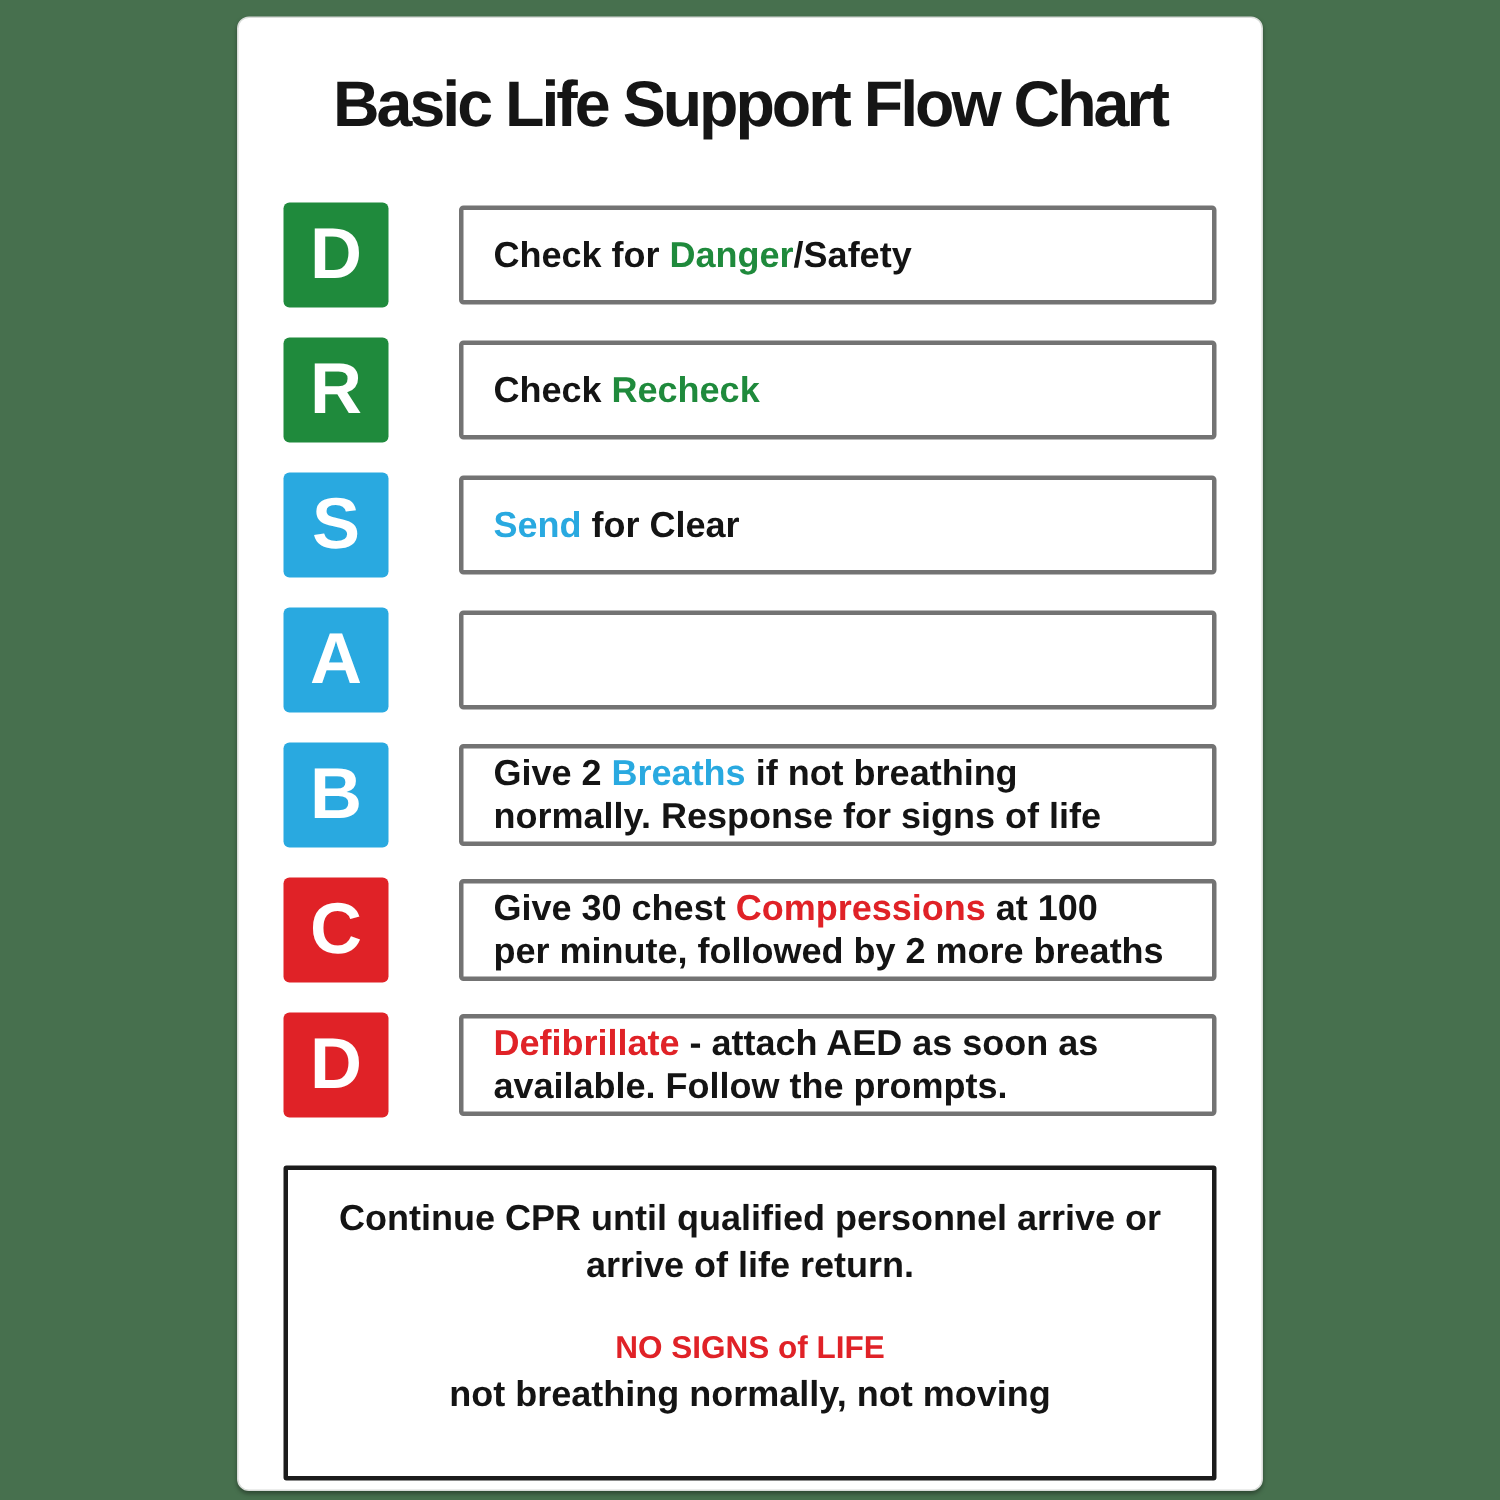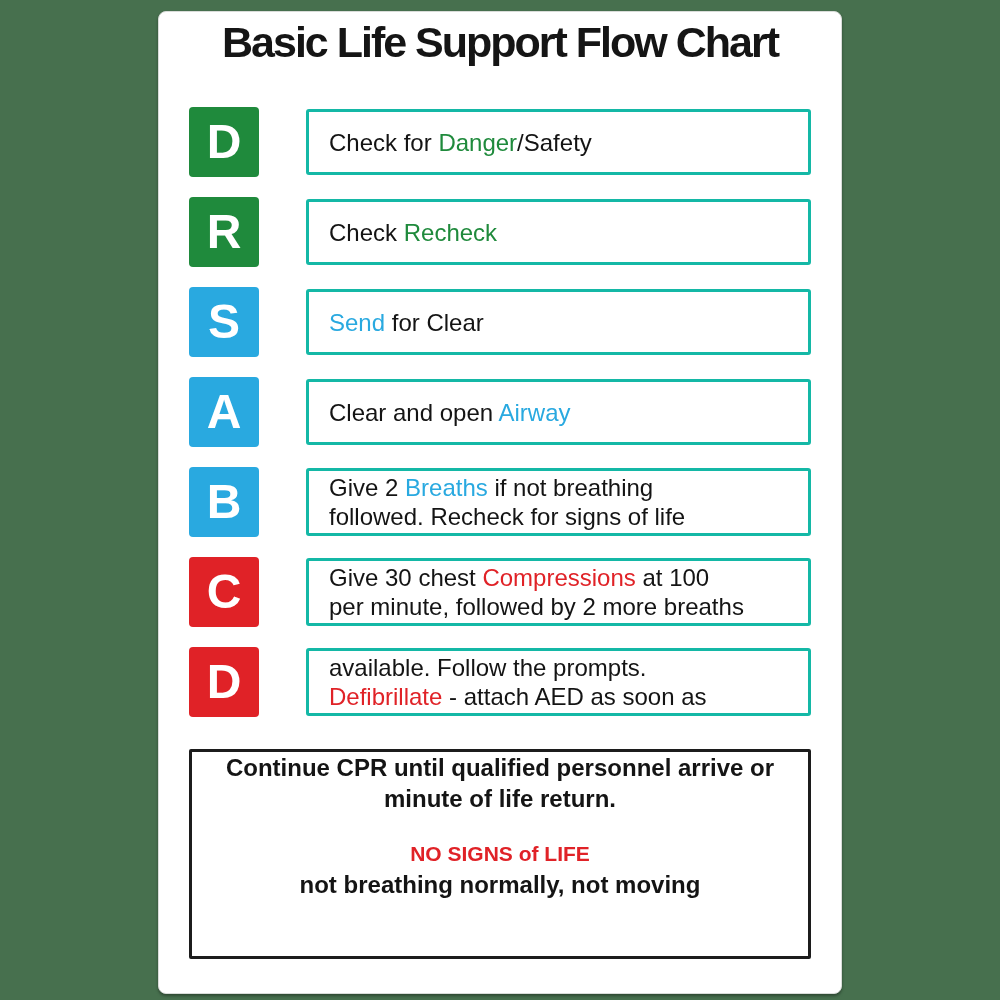--- a/index.html
+++ b/index.html
@@ -18,21 +18,21 @@
     height: 983px;
     background: #ffffff;
     border: 1px solid #d9dcd9;
     border-radius: 8px;
     box-sizing: border-box;
     padding: 0 30px;
     box-shadow: 0 2px 3px rgba(0,0,0,0.35);
   }
   .title {
     margin: 0;
-    padding-top: 6px;
+    padding-top: 34px;
     text-align: center;
     font-size: 43px;
     font-weight: bold;
     letter-spacing: -2px;
     color: #151515;
     white-space: nowrap;
   }
   .rows {
     margin-top: 40px;
     display: flex;
@@ -57,44 +57,45 @@
     justify-content: center;
     line-height: 1;
   }
   .letter.green { background: #1f8a3c; }
   .letter.blue  { background: #29a9e0; }
   .letter.red   { background: #e02227; }
   .textbox {
     flex: 1;
     min-height: 66px;
     box-sizing: border-box;
-    border: 3px solid #14b8a6;
+    border: 3px solid #737373;
     border-radius: 3px;
     background: #ffffff;
     display: flex;
     flex-direction: column;
     justify-content: center;
     padding: 2px 8px 2px 20px;
     font-size: 24px;
-    font-weight: normal;
+    font-weight: bold;
     color: #141414;
     line-height: 29px;
   }
   .seg-green { color: #1f8a3c; }
   .seg-blue  { color: #29a9e0; }
   .seg-red   { color: #e02227; }
   .footer {
     margin-top: 32px;
     height: 210px;
     box-sizing: border-box;
     border: 3px solid #1c1c1c;
     border-radius: 2px;
     text-align: center;
     font-weight: bold;
     color: #141414;
+    padding-top: 17px;
   }
   .footer-line {
     font-size: 24px;
     line-height: 31px;
     white-space: nowrap;
   }
   .footer-heading {
     margin-top: 25px;
     font-size: 21px;
     line-height: 30px;
@@ -128,50 +129,49 @@
     <div class="row">
       <div class="letter blue">S</div>
       <div class="textbox">
         <div><span class="seg-blue">Send</span><span> for Clear</span></div>
       </div>
     </div>
 
     <div class="row">
       <div class="letter blue">A</div>
       <div class="textbox">
-        <div><span>Clear and open </span><span class="seg-blue">Airway</span></div>
       </div>
     </div>
 
     <div class="row">
       <div class="letter blue">B</div>
       <div class="textbox">
         <div><span>Give 2 </span><span class="seg-blue">Breaths</span><span> if not breathing</span></div>
-        <div><span>followed. Recheck for signs of life</span></div>
+        <div><span>normally. Response for signs of life</span></div>
       </div>
     </div>
 
     <div class="row">
       <div class="letter red">C</div>
       <div class="textbox">
         <div><span>Give 30 chest </span><span class="seg-red">Compressions</span><span> at 100</span></div>
         <div><span>per minute, followed by 2 more breaths</span></div>
       </div>
     </div>
 
     <div class="row">
       <div class="letter red">D</div>
       <div class="textbox">
+        <div><span class="seg-red">Defibrillate</span><span> - attach AED as soon as</span></div>
         <div><span>available. Follow the prompts.</span></div>
-        <div><span class="seg-red">Defibrillate</span><span> - attach AED as soon as</span></div>
       </div>
     </div>
 
   </div>
 
   <div class="footer">
     <div class="footer-line">Continue CPR until qualified personnel arrive or</div>
-    <div class="footer-line">minute of life return.</div>
+    <div class="footer-line">arrive of life return.</div>
     <div class="footer-heading">NO SIGNS of LIFE</div>
     <div class="footer-line">not breathing normally, not moving</div>
   </div>
 
 </div>
 
 </body></html>

